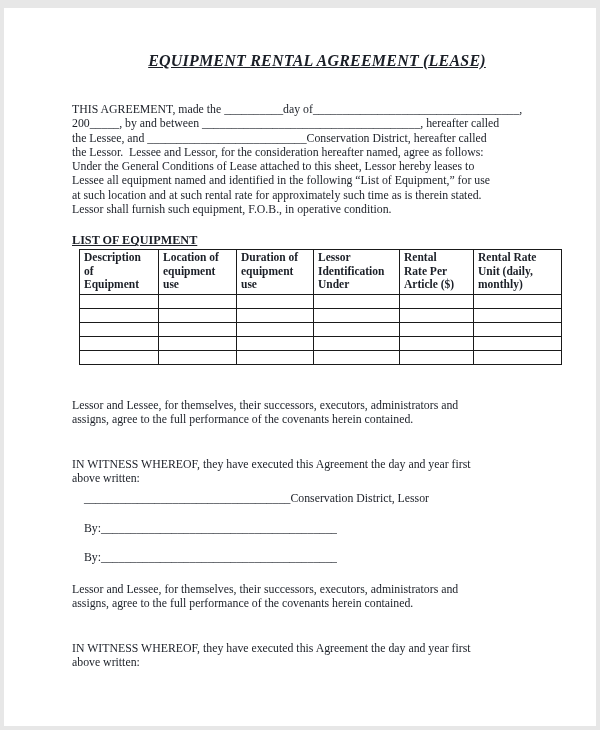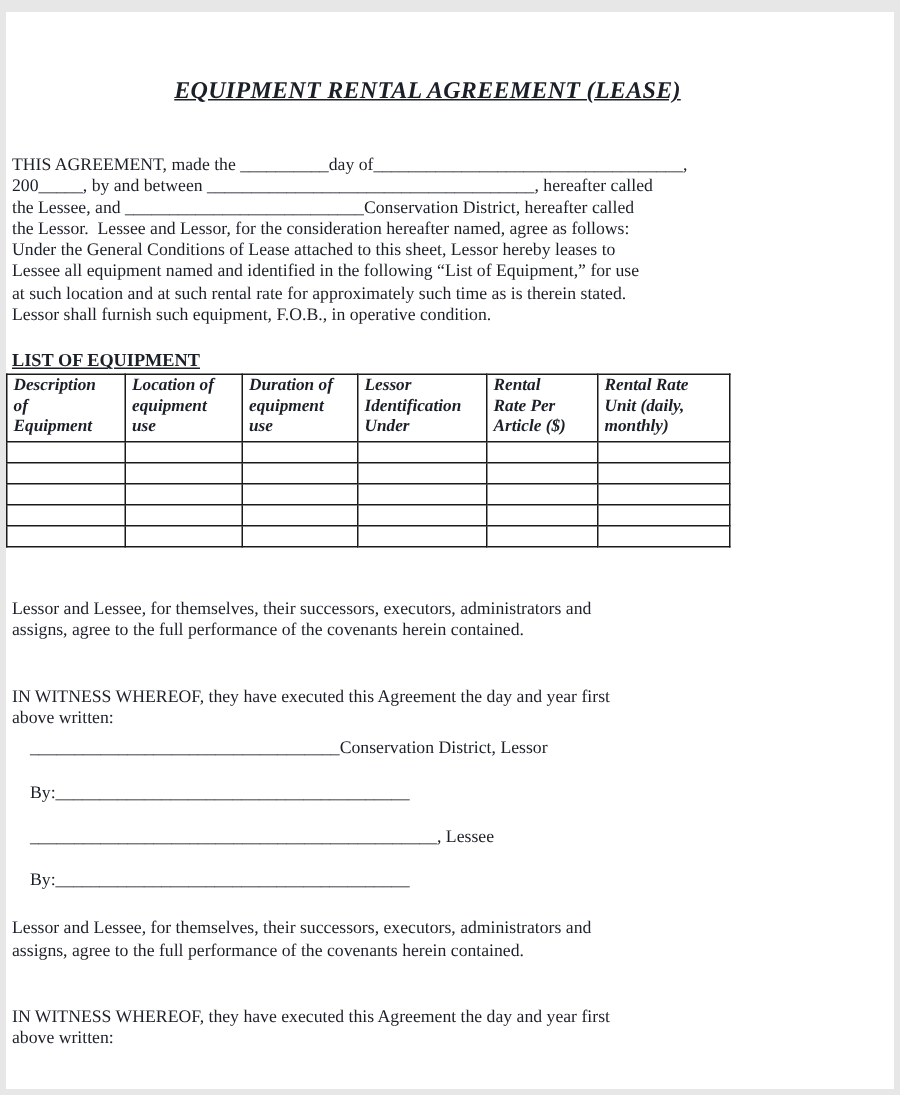--- a/index.html
+++ b/index.html
@@ -15,20 +15,21 @@
     background: #ffffff;
     border-top: 8px solid #e7e7e7;
     border-left: 4px solid #e7e7e7;
     border-right: 4px solid #e7e7e7;
     border-bottom: 4px solid #e7e7e7;
     font-family: "Liberation Serif", serif;
     color: #1b1f27;
     overflow: hidden;
   }
   .content {
+    padding-left: 64px;
     padding-right: 30px;
   }
   .doc-title {
     margin: 42px 0 0 0;
     text-align: center;
     font-size: 16px;
     font-weight: bold;
     font-style: italic;
     text-decoration: underline;
     letter-spacing: 0.2px;
@@ -56,22 +57,21 @@
   .table-heading {
     margin: 17px 0 2px 4px;
     font-size: 12.2px;
     font-weight: bold;
     text-decoration: underline;
     line-height: 14px;
   }
   table.equip {
     border-collapse: collapse;
     table-layout: fixed;
-    margin-left: 0;
-    font-style: italic;
+    margin-left: 11px;
   }
   table.equip th, table.equip td {
     border: 1.4px solid #1a1a1a;
   }
   table.equip th {
     font-size: 11.5px;
     font-weight: bold;
     line-height: 13.4px;
     text-align: left;
     vertical-align: top;
@@ -187,21 +187,20 @@
     <div class="para covenant-1">Lessor and Lessee, for themselves, their successors, executors, administrators and
 assigns, agree to the full performance of the covenants herein contained.</div>
 
     <div class="para witness-1">IN WITNESS WHEREOF, they have executed this Agreement the day and year first
 above written:</div>
 
     <div class="sig-line sig-first">___________________________________Conservation District, Lessor</div>
 
     <div class="sig-line sig-sp">By:________________________________________</div>
 
-    <div class="sig-line sig-sp">______________________________________________, Lessee</div>
 
     <div class="sig-line sig-sp">By:________________________________________</div>
 
     <div class="para covenant-2">Lessor and Lessee, for themselves, their successors, executors, administrators and
 assigns, agree to the full performance of the covenants herein contained.</div>
 
     <div class="para witness-2">IN WITNESS WHEREOF, they have executed this Agreement the day and year first
 above written:</div>
 
   </div>

